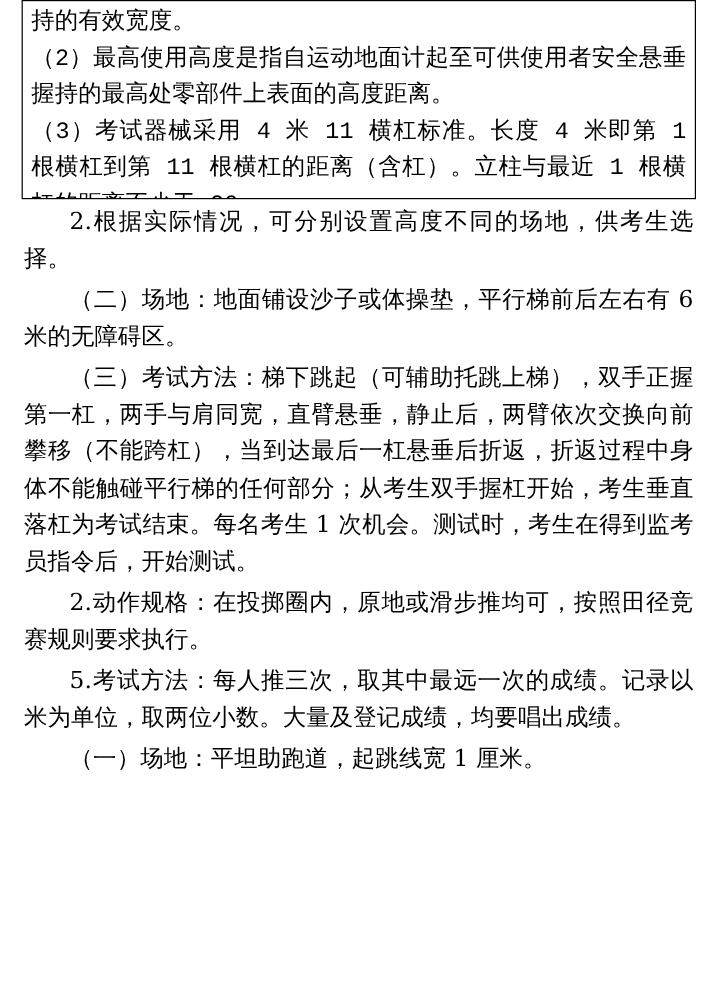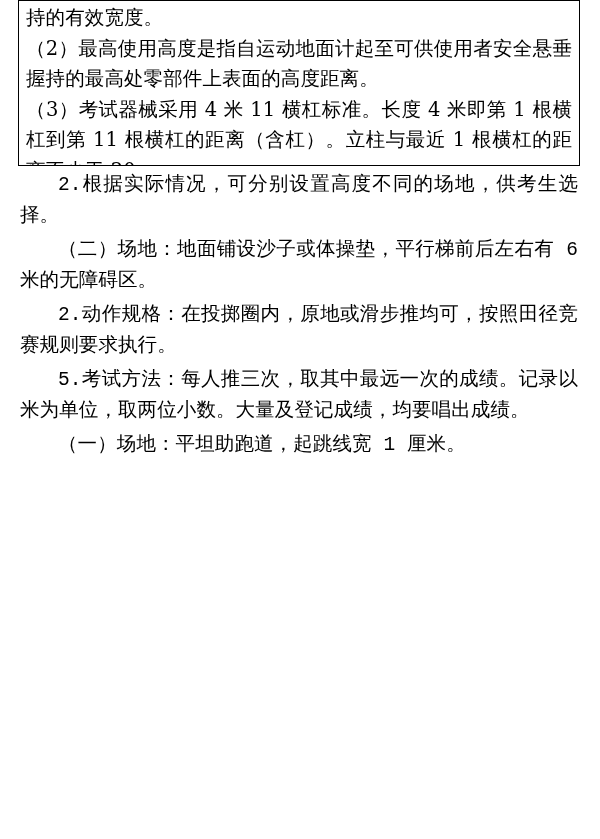--- a/index.html
+++ b/index.html
@@ -34,30 +34,30 @@
     margin: 0;
     font-size: 19.5px;
     line-height: 30.5px;
     text-align: justify;
     text-justify: inter-ideograph;
     letter-spacing: 0.1px;
   }
   .boxed p {
     font-size: 19.5px;
     line-height: 30.5px;
+    font-family: Liberation Mono, monospace;
   }
   .indent2 {
     text-indent: 0;
   }
   .body-area {
     padding: 0 8px 0 6px;
   }
   .body-area p {
     margin-top: 4px;
-    font-family: Liberation Mono, monospace;
   }
   .ind-2 {
     text-indent: 38px;
   }
   .heading {
     text-indent: 38px;
     font-weight: bold;
   }
   .gap {
     margin-top: 9px;
@@ -73,20 +73,21 @@
     <p class="indent2">（2）最高使用高度是指自运动地面计起至可供使用者安全悬垂握持的最高处零部件上表面的高度距离。</p>
     <p class="indent2">（3）考试器械采用 4 米 11 横杠标准。长度 4 米即第 1 根横杠到第 11 根横杠的距离（含杠）。立柱与最近 1 根横杠的距离不少于 20cm。</p>
   </div>
 
   <div class="body-area">
 
     <p class="ind-2 gap">2.根据实际情况，可分别设置高度不同的场地，供考生选择。</p>
 
     <p class="ind-2 gap">（二）场地：地面铺设沙子或体操垫，平行梯前后左右有 6 米的无障碍区。</p>
 
+    <p class="ind-2 gap">（三）考试方法：梯下跳起（可辅助托跳上梯），双手正握第一杠，两手与肩同宽，直臂悬垂，静止后，两臂依次交换向前攀移（不能跨杠），当到达最后一杠悬垂后折返，折返过程中身体不能触碰平行梯的任何部分；从考生双手握杠开始，考生垂直落杠为考试结束。每名考生 1 次机会。测试时，考生在得到监考员指令后，开始测试。</p>
 
 
 
     <p class="ind-2 gap">2.动作规格：在投掷圈内，原地或滑步推均可，按照田径竞赛规则要求执行。</p>
 
     <p class="ind-2 gap">5.考试方法：每人推三次，取其中最远一次的成绩。记录以米为单位，取两位小数。大量及登记成绩，均要唱出成绩。</p>
 
 
     <p class="ind-2 gap">（一）场地：平坦助跑道，起跳线宽 1 厘米。</p>
 

